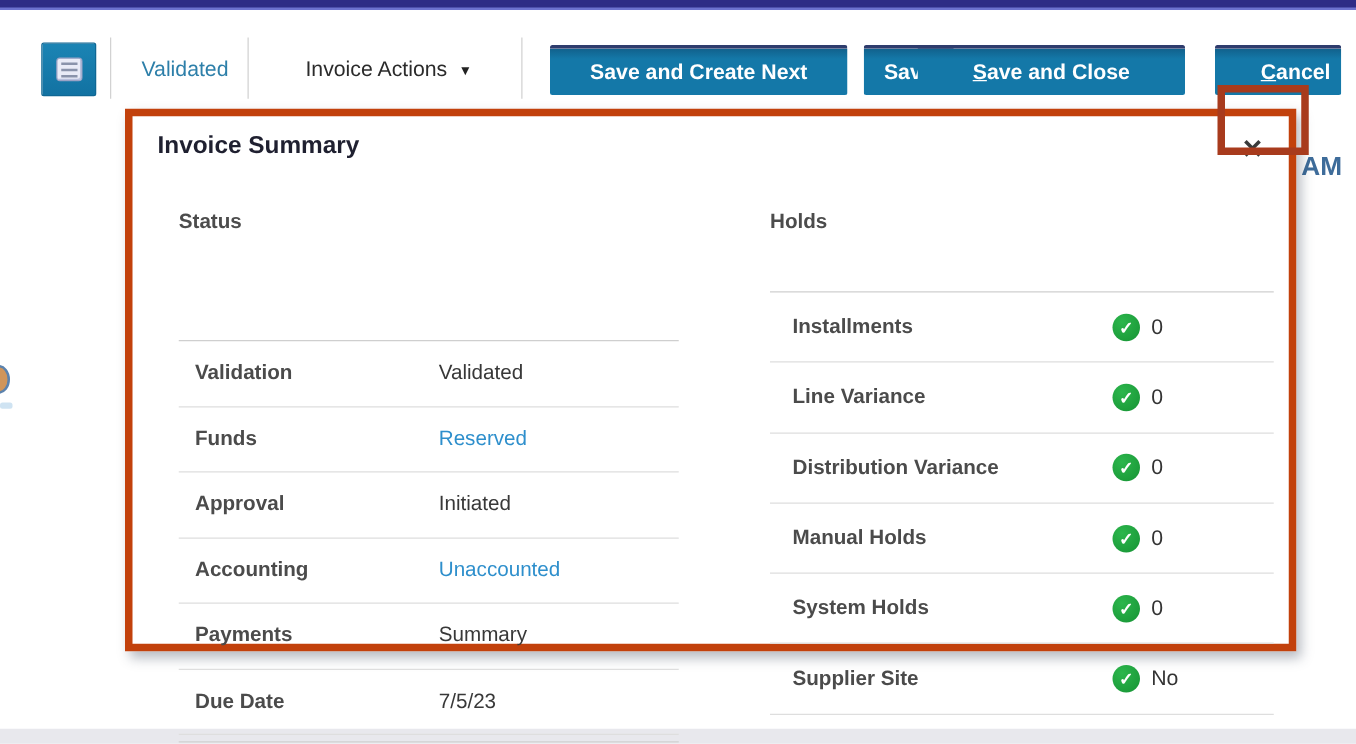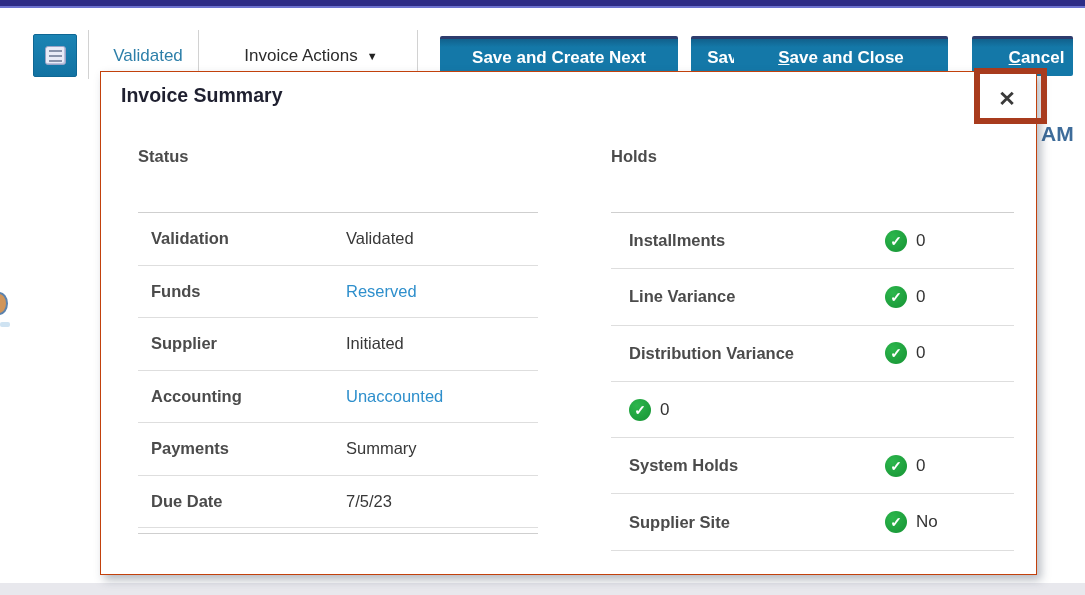--- a/index.html
+++ b/index.html
@@ -43,37 +43,37 @@
 
   .partial-icon { position:absolute; left:-10px; top:292px; width:18px; height:23px;
     border-radius:50%; background:#d0955a; border:2px solid #5b82ad; z-index:1; }
   .partial-dash { position:absolute; left:0; top:322px; width:10px; height:5px;
     background:#cfe3f2; border-radius:2px; z-index:1; }
 
   .bottom-strip { position:absolute; left:0; top:583px; width:100%; height:12px;
     background:#e8e8ed; z-index:0; }
 
   
-  .dialog { position:absolute; left:100px; top:71px; width:937px; height:504px;
-    background:#ffffff; border:1px solid #c2410c; z-index:5;
+  .dialog { position:absolute; left:100px; top:87px; width:937px; height:434px;
+    background:#ffffff; border:6px solid #c2410c; z-index:5;
     box-shadow:4px 5px 9px rgba(50,60,80,0.35); }
   .dlg-title { position:absolute; left:20px; top:12px; font-size:19.5px;
     font-weight:bold; color:#1f2030; }
   .dlg-close { position:absolute; right:14px; top:12px; width:30px; height:30px;
     font-size:21px; font-weight:bold; color:#3a3a3a; text-align:center;
     line-height:30px; cursor:pointer; background:transparent; border:none;
     font-family:"Liberation Sans", sans-serif; }
 
   .col-header { position:absolute; top:75px; font-size:16.5px; font-weight:bold;
     color:#4c4c4c; }
   .hdr-status { left:37px; }
   .hdr-holds  { left:510px; }
 
   .tbl { position:absolute; top:140px; border-top:1px solid #cfcfcf; }
-  .tbl-status { left:37px; width:400px; }
+  .tbl-status { left:37px; width:400px;margin-top:39px; }
   .tbl-holds  { left:510px; width:403px; }
 
   .row { display:flex; align-items:center; border-bottom:1px solid #dedede; }
   .tbl-status .row { height:52.5px; padding-left:13px; }
   .tbl-holds  .row { height:56.3px; padding-left:18px; }
   .rlabel { font-size:16.5px; font-weight:bold; color:#4b4b4b; }
   .tbl-status .rlabel { width:195px; }
   .tbl-holds  .rlabel { width:256px; }
   .rvalue { font-size:16.5px; color:#383838; }
   .rvalue.linkval { color:#2e8fcc; cursor:pointer; }
@@ -128,21 +128,21 @@
   <div class="tbl tbl-status">
     <div class="row">
       <span class="rlabel">Validation</span>
       <span class="rvalue">Validated</span>
     </div>
     <div class="row">
       <span class="rlabel">Funds</span>
       <span class="rvalue linkval">Reserved</span>
     </div>
     <div class="row">
-      <span class="rlabel">Supplier</span>
+      <span class="rlabel">Approval</span>
       <span class="rvalue">Initiated</span>
     </div>
     <div class="row">
       <span class="rlabel">Accounting</span>
       <span class="rvalue linkval">Unaccounted</span>
     </div>
     <div class="row">
       <span class="rlabel">Payments</span>
       <span class="rvalue">Summary</span>
     </div>
@@ -169,20 +169,21 @@
         </span>
     </div>
     <div class="row">
       <span class="rlabel">Distribution Variance</span>
       <span class="hval">
           <span class="check">✓</span>
           <span class="hnum">0</span>
         </span>
     </div>
     <div class="row">
+      <span class="rlabel">Manual Holds</span>
       <span class="hval">
           <span class="check">✓</span>
           <span class="hnum">0</span>
         </span>
     </div>
     <div class="row">
       <span class="rlabel">System Holds</span>
       <span class="hval">
           <span class="check">✓</span>
           <span class="hnum">0</span>

